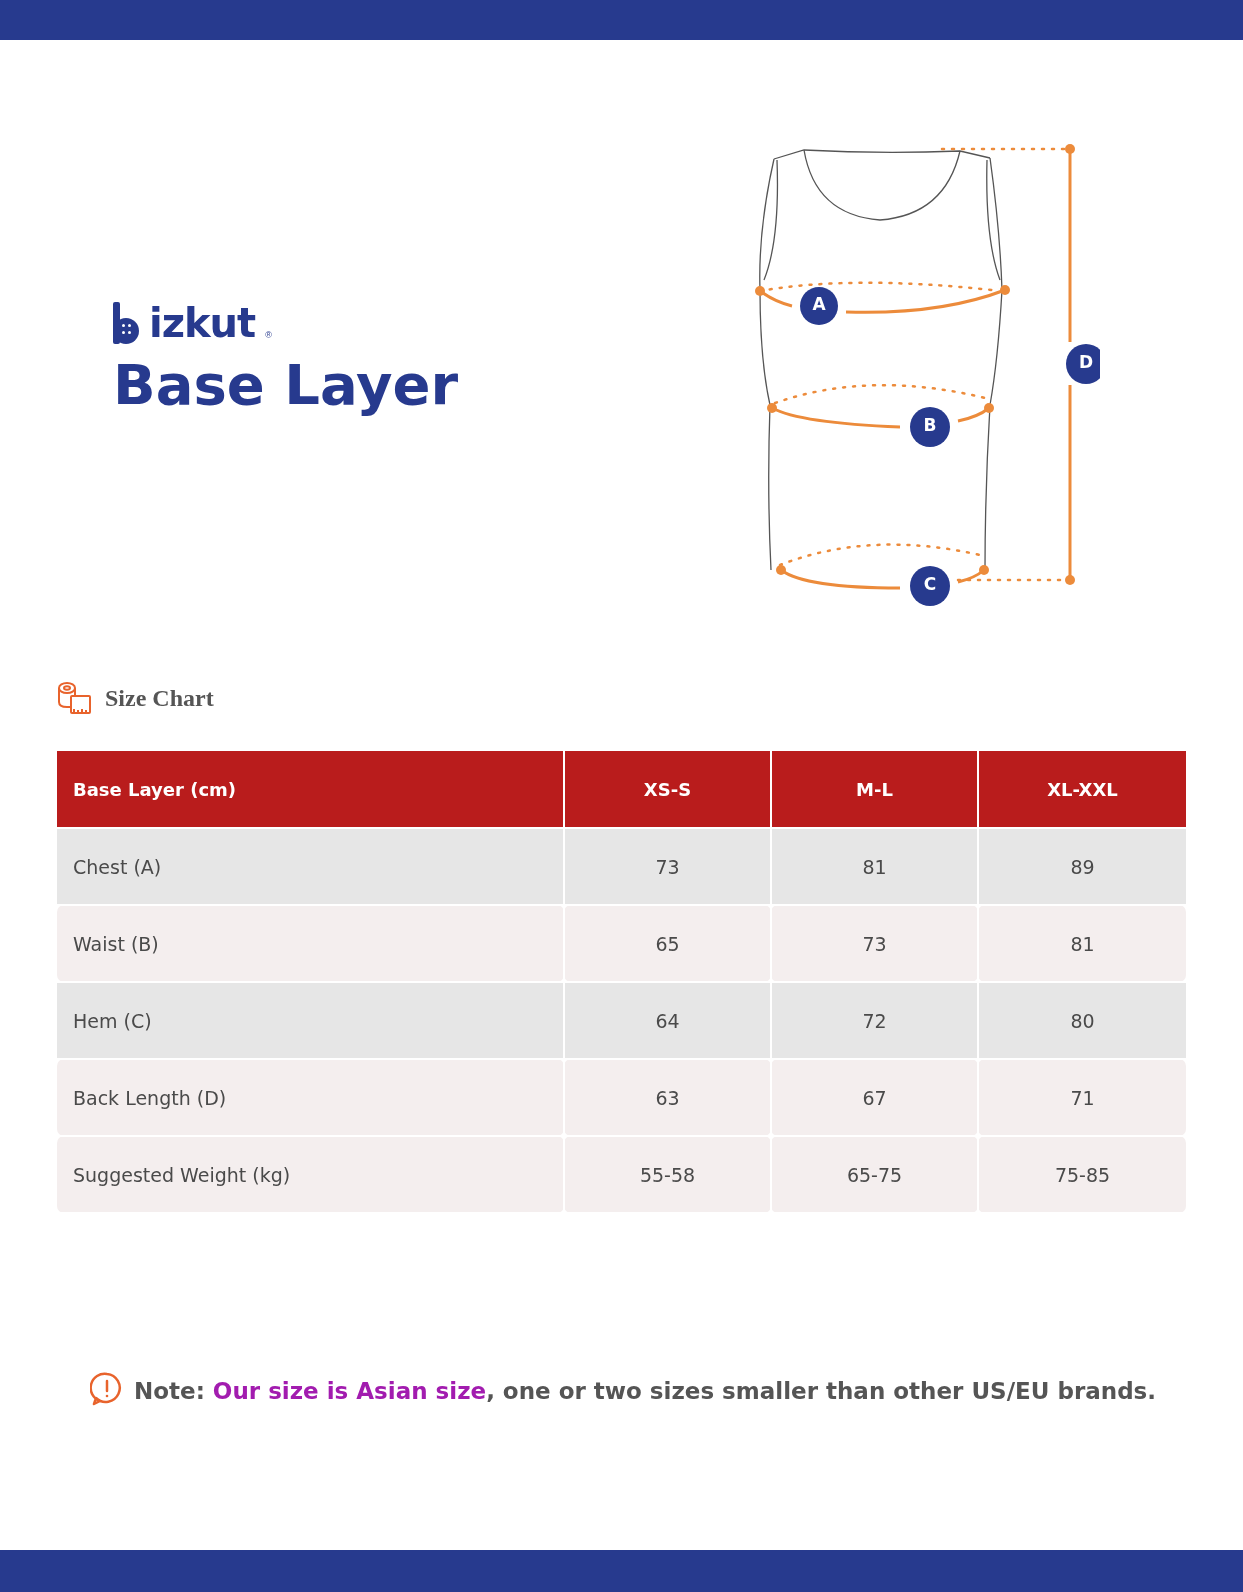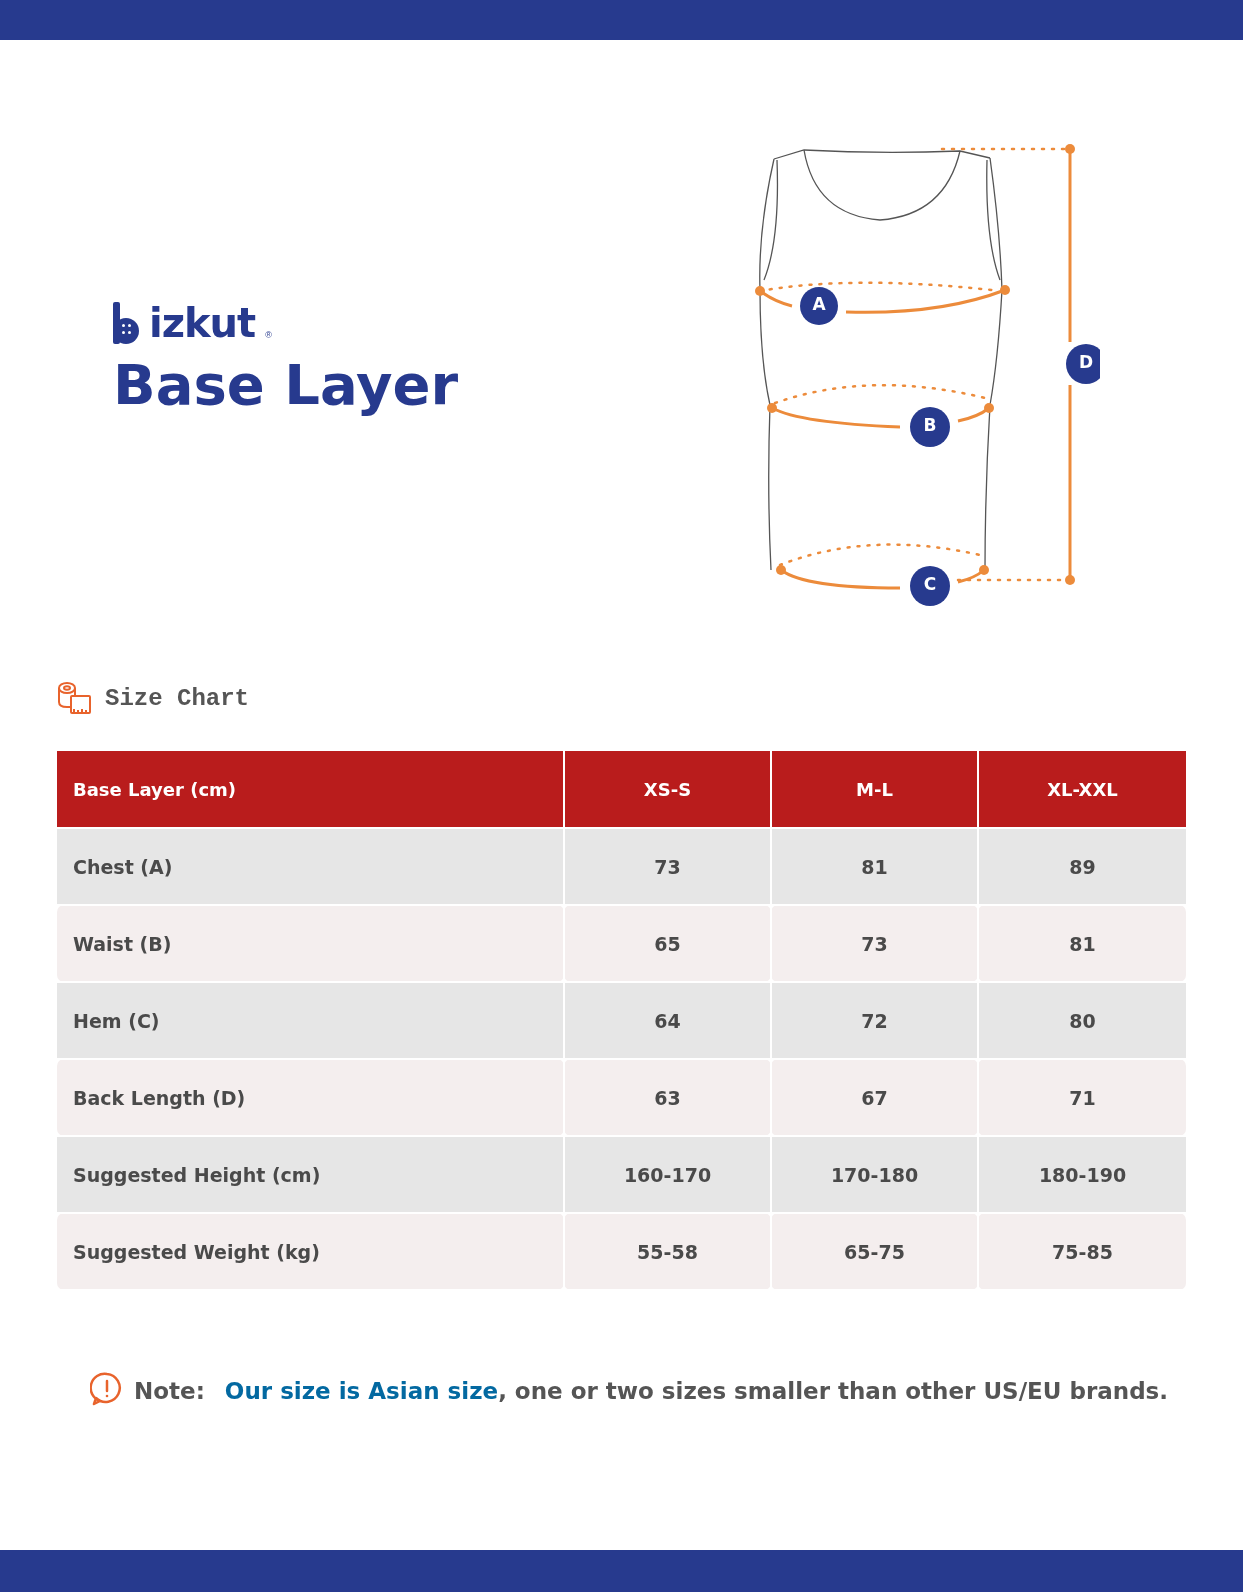--- a/index.html
+++ b/index.html
@@ -16,38 +16,38 @@
   .logo-b .bowl { position: absolute; left: 0; bottom: 0; width: 26px; height: 26px; background: #273a8e; border-radius: 50%; }
   .logo-b .dot { position: absolute; width: 3px; height: 3px; background: #fff; border-radius: 50%; }
   .logo-text { font-family: "DejaVu Sans", sans-serif; font-weight: bold; font-size: 40px; line-height: 42px; color: #273a8e; letter-spacing: -1px; }
   .logo-reg { font-size: 9px; color: #273a8e; margin-left: 1px; margin-bottom: 4px; }
   .product-title { margin-top: 10px; font-family: "DejaVu Sans", sans-serif; font-weight: bold; font-size: 56px; color: #273a8e; letter-spacing: 0px; line-height: 62px; }
 
   .diagram { position: absolute; left: 730px; top: 130px; width: 370px; height: 480px; }
 
   .section-head { position: absolute; left: 57px; top: 680px; display: flex; align-items: center; }
   .section-head .icon { width: 36px; height: 36px; margin-right: 12px; }
-  .section-head .label { font-family: Liberation Mono, monospace; font-size: 24px; font-weight: bold; color: #555555; }
+  .section-head .label { font-family: Liberation Serif, serif; font-size: 24px; font-weight: bold; color: #555555; }
 
   table.size-table { position: absolute; left: 57px; top: 751px; width: 1129px; border-collapse: collapse; table-layout: fixed; }
-  table.size-table th, table.size-table td { border: 2px solid #ffffff; height: 77px; font-size: 20px; font-weight: bold; }
+  table.size-table th, table.size-table td { border: 2px solid #ffffff; height: 77px; font-size: 20px; }
   table.size-table th { background: #b91c1c; color: #ffffff; font-family: "DejaVu Sans", sans-serif; font-weight: bold; font-size: 18px; margin-top: 40px; }
   table.size-table th:first-child, table.size-table td:first-child { text-align: left; padding-left: 16px; }
   table.size-table th:not(:first-child), table.size-table td:not(:first-child) { text-align: center; }
   table.size-table td { color: #4a4a4a; font-family: "DejaVu Sans", sans-serif; font-size: 19px; }
   table.size-table tr.odd td { background: #e6e6e6; }
   table.size-table tr.even td { background: #f4eeee; border-radius: 7px; }
   table.size-table tr:first-child th { border-top: none; }
   table.size-table th:first-child, table.size-table td:first-child { border-left: none; }
   table.size-table th:last-child, table.size-table td:last-child { border-right: none; }
 
   .note { position: absolute; left: 90px; top: 1373px; display: flex; }
   .note .icon { width: 34px; height: 36px; margin-right: 10px; margin-top: -2px; }
   .note .text { font-family: "DejaVu Sans", sans-serif; font-size: 23px; font-weight: bold; line-height: 37px; color: #555555; }
-  .note .highlight { color: #0369a1; margin-left: 12px; }
+  .note .highlight { color: #a21caf; }
 </style>
 </head>
 <body>
 
 <div class="top-bar"></div>
 
 <div class="brand">
   <div class="logo">
     <div class="logo-b">
       <div class="stem"></div>
@@ -166,26 +166,20 @@
       <td>64</td>
       <td>72</td>
       <td>80</td>
     </tr>
     <tr class="even">
       <td>Back Length (D)</td>
       <td>63</td>
       <td>67</td>
       <td>71</td>
     </tr>
-    <tr class="odd">
-      <td>Suggested Height (cm)</td>
-      <td>160-170</td>
-      <td>170-180</td>
-      <td>180-190</td>
-    </tr>
     <tr class="even">
       <td>Suggested Weight (kg)</td>
       <td>55-58</td>
       <td>65-75</td>
       <td>75-85</td>
     </tr>
   </tbody>
 </table>
 
 <div class="note">

